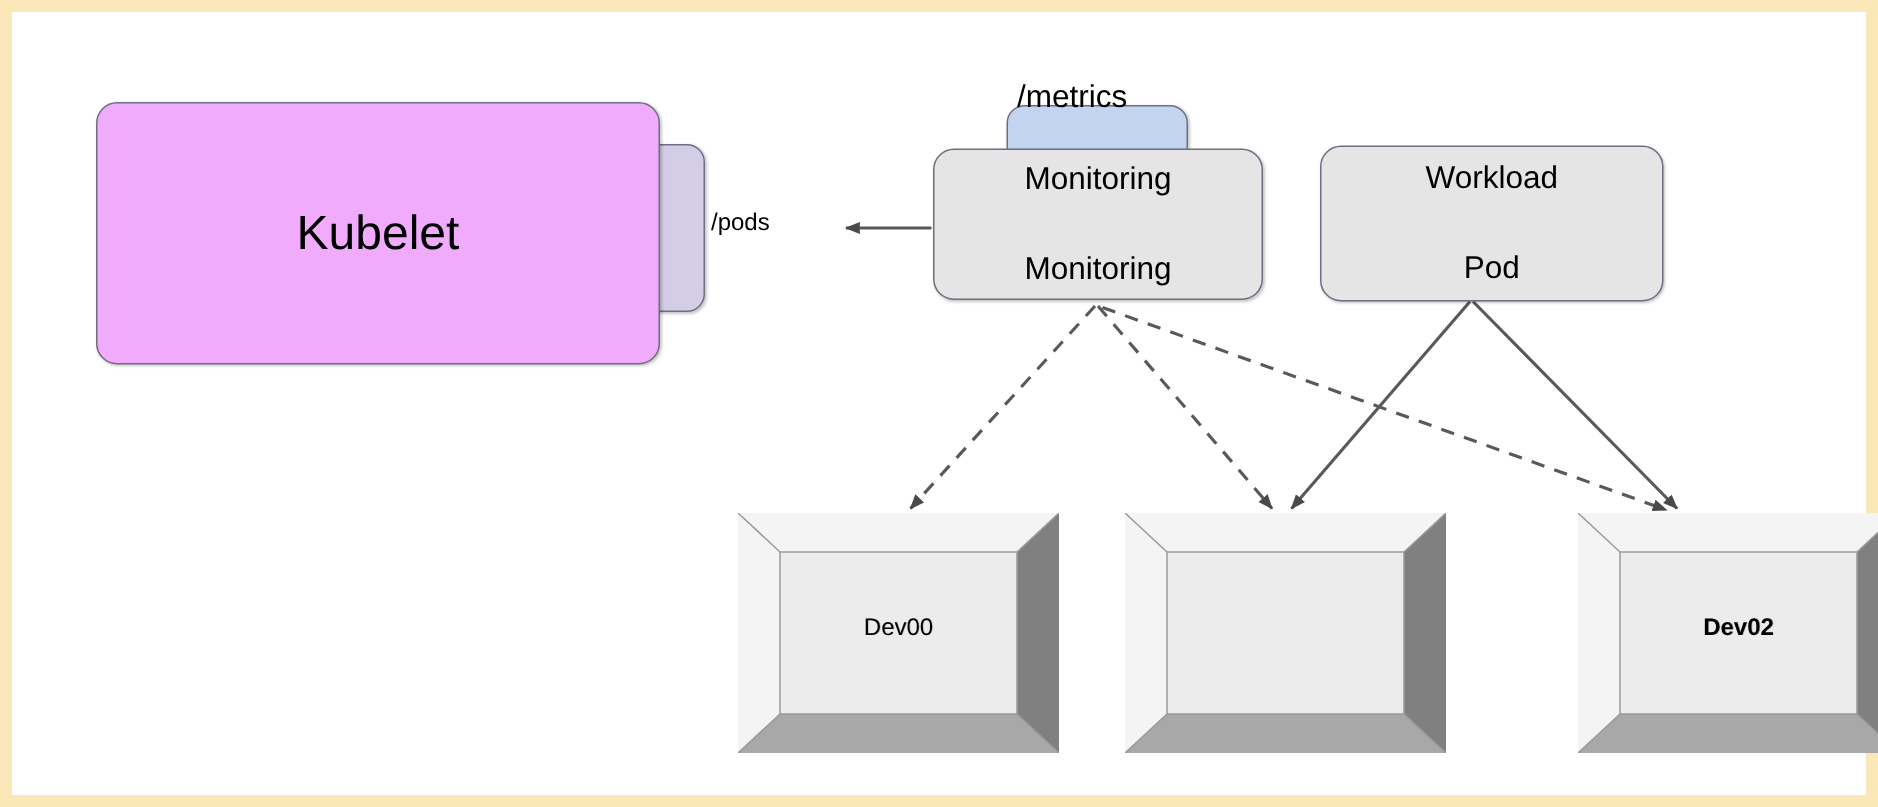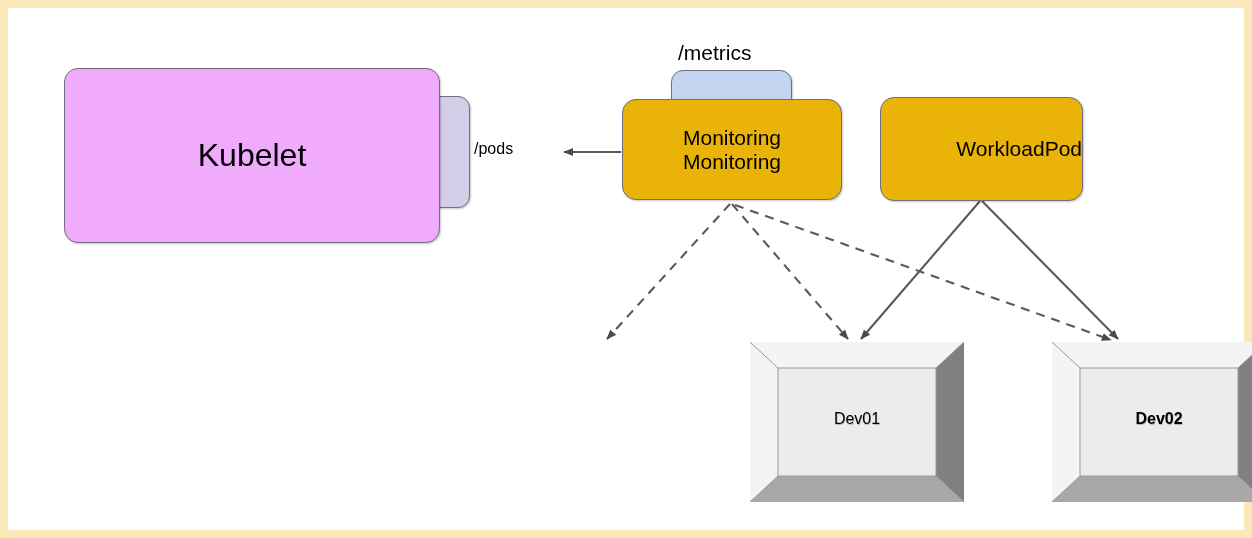--- a/index.html
+++ b/index.html
@@ -44,21 +44,21 @@
     border: 1.6px solid #6f6f82;
     display: flex;
     align-items: center;
     justify-content: center;
     text-align: center;
     color: #000000;
     line-height: 1.12;
     box-shadow: 1px 1px 2px rgba(0,0,0,0.22);
   }
   .rbox.purple { background: #f0abfc; }
-  .rbox.blue   { background: #eab308; }
+  .rbox.blue   { background: #e5e5e5; gap: 36px; }
 
   
   .tab {
     position: absolute;
     border-radius: 12px;
     border: 1.6px solid #6f6f82;
     box-shadow: 1px 1px 2px rgba(0,0,0,0.22);
   }
   .tab.purple { background: #d4cde8; }
   .tab.blue   { background: #c2d4f0; }
@@ -132,47 +132,61 @@
     <div class="tab purple" style="left:408px; top:88px; width:52px; height:110px;"></div>
 
     <div class="node rbox purple f32" style="left:56px; top:60px; width:376px; height:175px;">
       <span>Kubelet</span>
     </div>
 
     <div class="plabel f22" style="left:466px; top:132px;">/pods</div>
 
     <div class="tab blue" style="left:663px; top:62px; width:119px; height:48px;"></div>
 
-    <div class="plabel f21" style="left:670px; top:33px;">/metrics</div>
+    <div class="plabel f21" style="left:670px; top:45px;">/metrics</div>
 
     <div class="node rbox blue f21" style="left:614px; top:91px; width:220px; height:101px; flex-direction:column;">
       <span>Monitoring</span>
       <span>Monitoring</span>
     </div>
 
-    <div class="node rbox blue f21" style="left:872px; top:89px; width:203px; height:104px; flex-direction:row;justify-content:flex-end;">
+    <div class="node rbox blue f21" style="left:872px; top:89px; width:229px; height:104px; flex-direction:column;">
       <span>Workload</span>
       <span>Pod</span>
     </div>
 
+    <div class="devbox" style="left:484px; top:334px; width:214px; height:160px;">
+      <svg class="bevel-svg" width="214" height="160">
+        <rect x="0.5" y="0.5" width="213" height="159" fill="#f4f4f4" stroke="#8a8a8a" stroke-width="1"></rect>
+        <polygon points="0,0 214,0 186,26 28,26" fill="#f4f4f4"></polygon>
+        <polygon points="0,0 28,26 28,134 0,160" fill="#f4f4f4"></polygon>
+        <polygon points="214,0 214,160 186,134 186,26" fill="#808080"></polygon>
+        <polygon points="0,160 28,134 186,134 214,160" fill="#a8a8a8"></polygon>
+        <rect x="28" y="26" width="158" height="108" fill="#ececec" stroke="#9a9a9a" stroke-width="1"></rect>
+        <polyline points="0,0 28,26" stroke="#9a9a9a" stroke-width="1" fill="none"></polyline>
+        <polyline points="214,0 186,26" stroke="#9a9a9a" stroke-width="1" fill="none"></polyline>
+        <polyline points="0,160 28,134" stroke="#9a9a9a" stroke-width="1" fill="none"></polyline>
+        <polyline points="214,160 186,134" stroke="#9a9a9a" stroke-width="1" fill="none"></polyline>
+      </svg>
+      <div class="dev-label f22" style="top:68px;">Dev00</div>
+    </div>
 
     <div class="devbox" style="left:742px; top:334px; width:214px; height:160px;">
       <svg class="bevel-svg" width="214" height="160">
         <rect x="0.5" y="0.5" width="213" height="159" fill="#f4f4f4" stroke="#8a8a8a" stroke-width="1"></rect>
         <polygon points="0,0 214,0 186,26 28,26" fill="#f4f4f4"></polygon>
         <polygon points="0,0 28,26 28,134 0,160" fill="#f4f4f4"></polygon>
         <polygon points="214,0 214,160 186,134 186,26" fill="#808080"></polygon>
         <polygon points="0,160 28,134 186,134 214,160" fill="#a8a8a8"></polygon>
         <rect x="28" y="26" width="158" height="108" fill="#ececec" stroke="#9a9a9a" stroke-width="1"></rect>
         <polyline points="0,0 28,26" stroke="#9a9a9a" stroke-width="1" fill="none"></polyline>
         <polyline points="214,0 186,26" stroke="#9a9a9a" stroke-width="1" fill="none"></polyline>
         <polyline points="0,160 28,134" stroke="#9a9a9a" stroke-width="1" fill="none"></polyline>
         <polyline points="214,160 186,134" stroke="#9a9a9a" stroke-width="1" fill="none"></polyline>
       </svg>
-      <div class="dev-label f22" style="top:68px;">Dev01</div>
     </div>
 
     <div class="devbox" style="left:1044px; top:334px; width:214px; height:160px;font-weight:bold;">
       <svg class="bevel-svg" width="214" height="160">
         <rect x="0.5" y="0.5" width="213" height="159" fill="#f4f4f4" stroke="#8a8a8a" stroke-width="1"></rect>
         <polygon points="0,0 214,0 186,26 28,26" fill="#f4f4f4"></polygon>
         <polygon points="0,0 28,26 28,134 0,160" fill="#f4f4f4"></polygon>
         <polygon points="214,0 214,160 186,134 186,26" fill="#808080"></polygon>
         <polygon points="0,160 28,134 186,134 214,160" fill="#a8a8a8"></polygon>
         <rect x="28" y="26" width="158" height="108" fill="#ececec" stroke="#9a9a9a" stroke-width="1"></rect>

